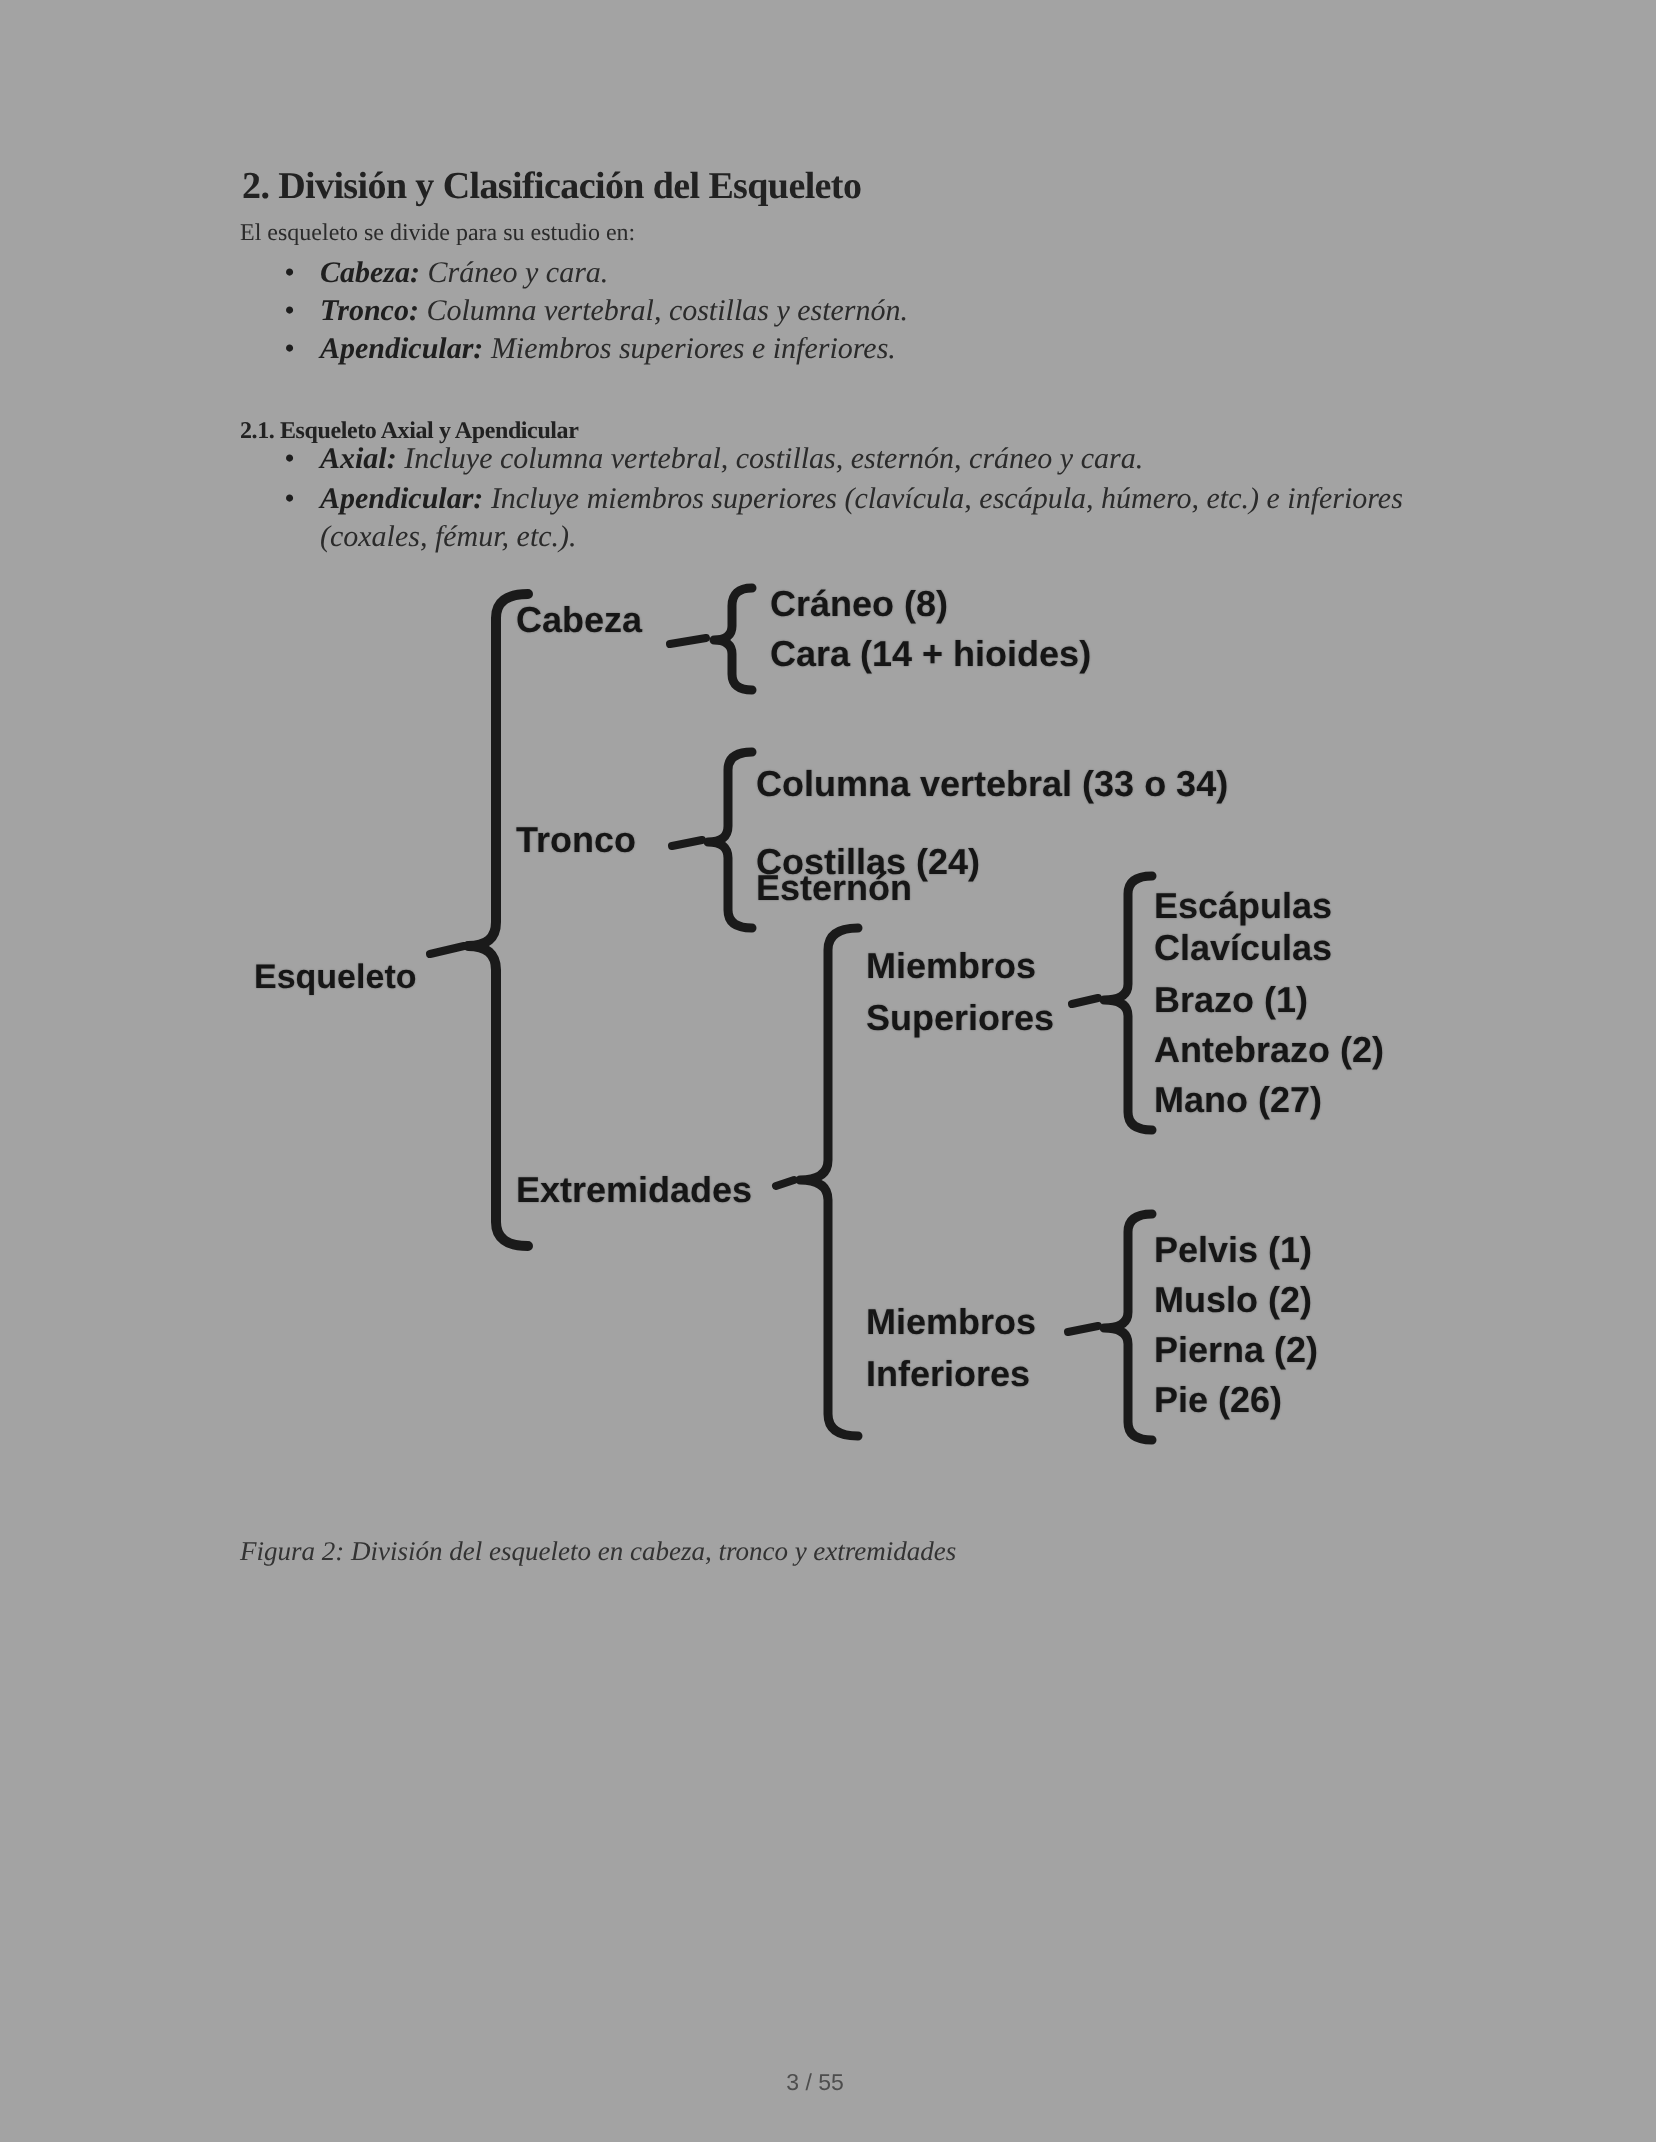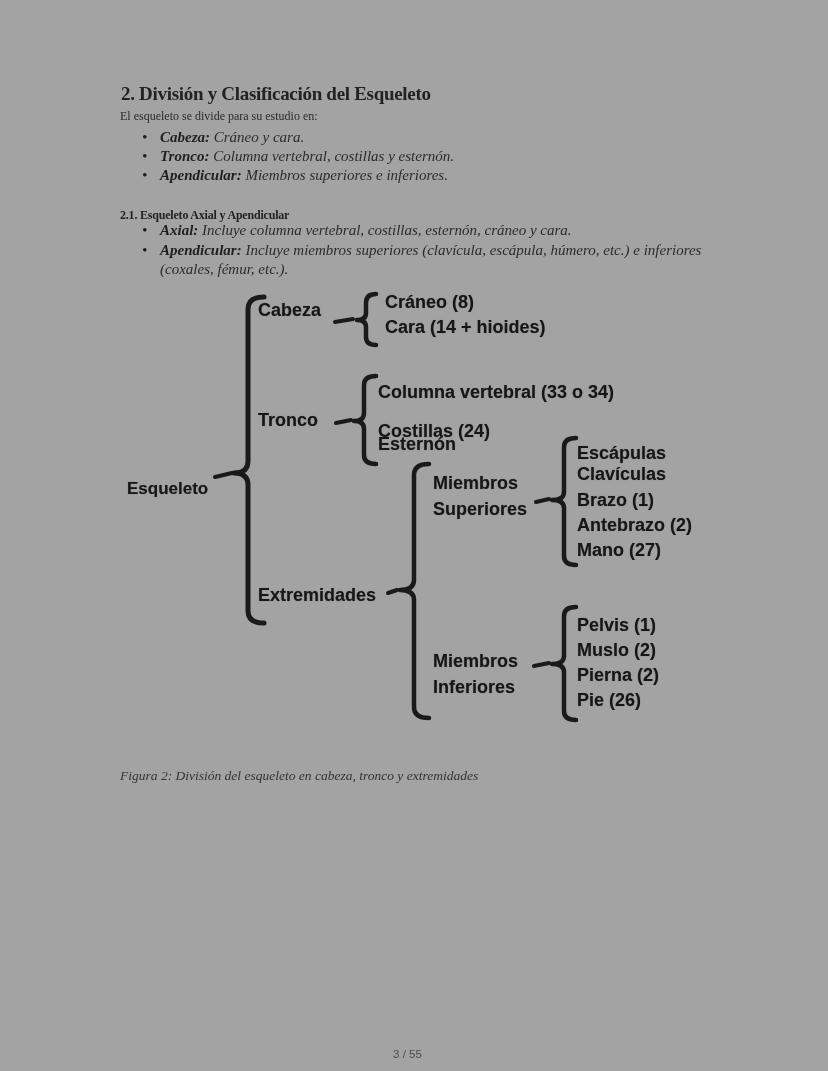--- a/index.html
+++ b/index.html
@@ -68,21 +68,20 @@
   .caption{
     left:120px;top:754px;
     font-size:13.5px;font-style:italic;color:#333;
   }
   .pagenum{
     left:0;right:13px;top:1036px;
     text-align:center;
     font-size:11.5px;
     color:#4d4d4d;
     font-family:"Liberation Sans", sans-serif;
-    margin-top:12px;
   }
 </style>
 </head>
 <body>
 
 <div class="page">
 
   <h1 class="abs h1">2. División y Clasificación del Esqueleto</h1>
 
   <p class="abs intro">El esqueleto se divide para su estudio en:</p>

